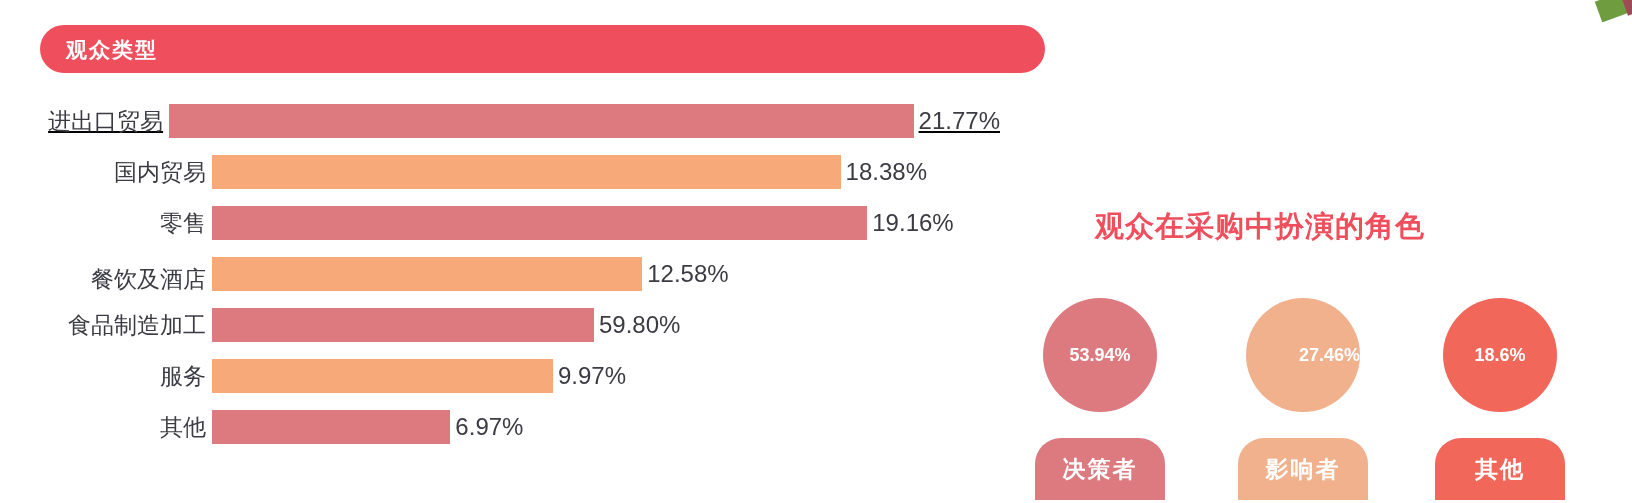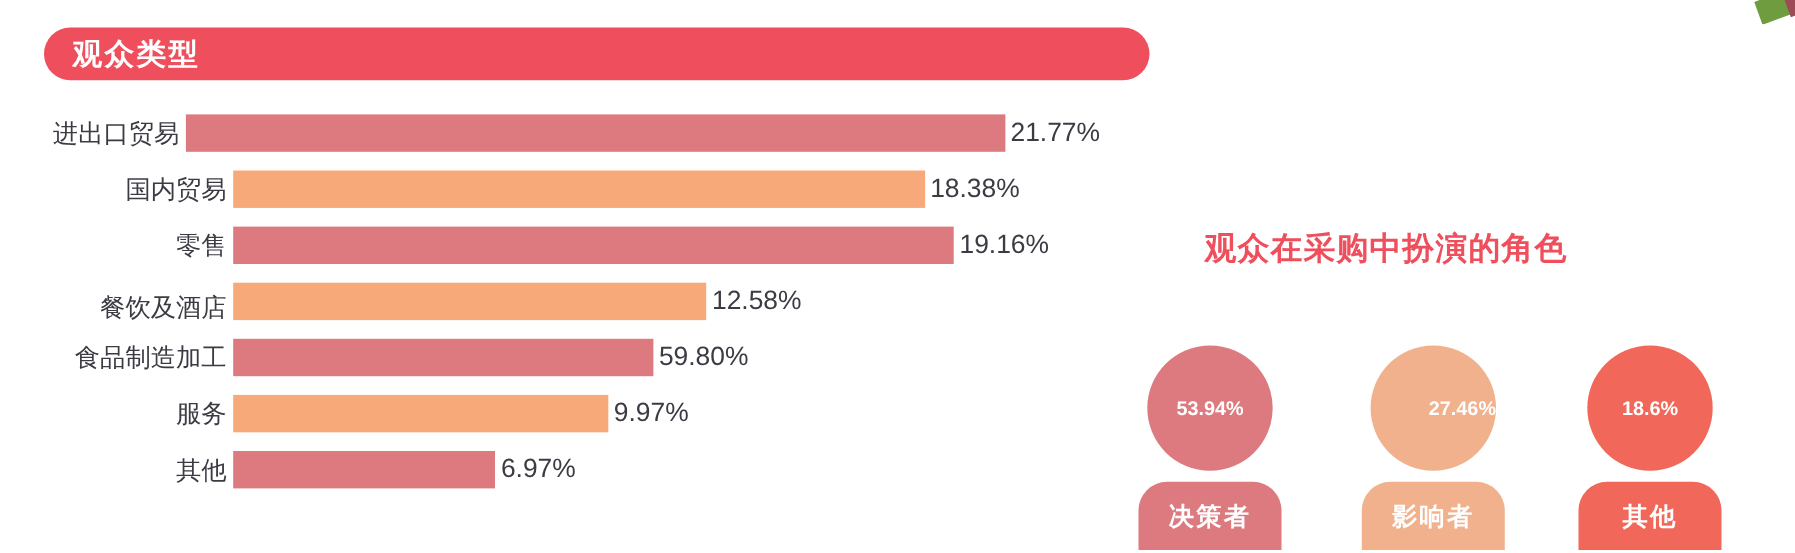--- a/index.html
+++ b/index.html
@@ -29,21 +29,21 @@
   }
 
   
   #banner{
     position:absolute;left:40px;top:25px;width:1005px;height:48px;
     background:#ef4e5c;
     border-radius:24px;
     display:flex;align-items:center;
   }
   #banner-text{
-    color:#ffffff;font-size:27px;font-weight:bold;
+    color:#ffffff;font-size:21px;font-weight:bold;
     letter-spacing:2px;margin-left:26px;line-height:1;
   }
 
   
   #bar-chart{
     position:absolute;left:0;top:96px;width:1000px;height:380px;
   }
   .bar-row{
     position:absolute;left:0;width:1000px;height:34px;
     display:flex;align-items:center;
@@ -78,41 +78,41 @@
     width:114px;height:114px;border-radius:50%;
     margin:0 auto;
     display:flex;align-items:center;justify-content:center;
   }
   .fig-head span{
     color:#ffffff;font-size:18px;font-weight:bold;line-height:1;
   }
   .fig-body{
     width:130px;height:62px;
     border-radius:26px 26px 0 0;
-    margin-top:10px;
+    margin-top:26px;
     display:flex;align-items:center;justify-content:center;
   }
   .fig-body span{
     color:#ffffff;font-size:23px;font-weight:bold;letter-spacing:2px;line-height:1;
   }
 </style>
 </head>
 <body>
 
 <div id="corner-deco">
   <div class="g"></div>
   <div class="m"></div>
 </div>
 
 <div id="banner">
   <div id="banner-text">观众类型</div>
 </div>
 
 <div id="bar-chart">
-    <div class="bar-row" style="top: 8px;">
+    <div class="bar-row" style="top: 8px; text-decoration: underline;">
       <div class="bar-label">进出口贸易</div>
       <div class="bar-track">
         <div class="bar-fill" style="width: 744.534px; background: rgb(220, 122, 127);"></div>
         <div class="bar-value">21.77%</div>
       </div>
     </div>
     <div class="bar-row" style="top: 59px;">
       <div class="bar-label">国内贸易</div>
       <div class="bar-track">
         <div class="bar-fill" style="width: 628.596px; background: rgb(247, 169, 121);"></div>

